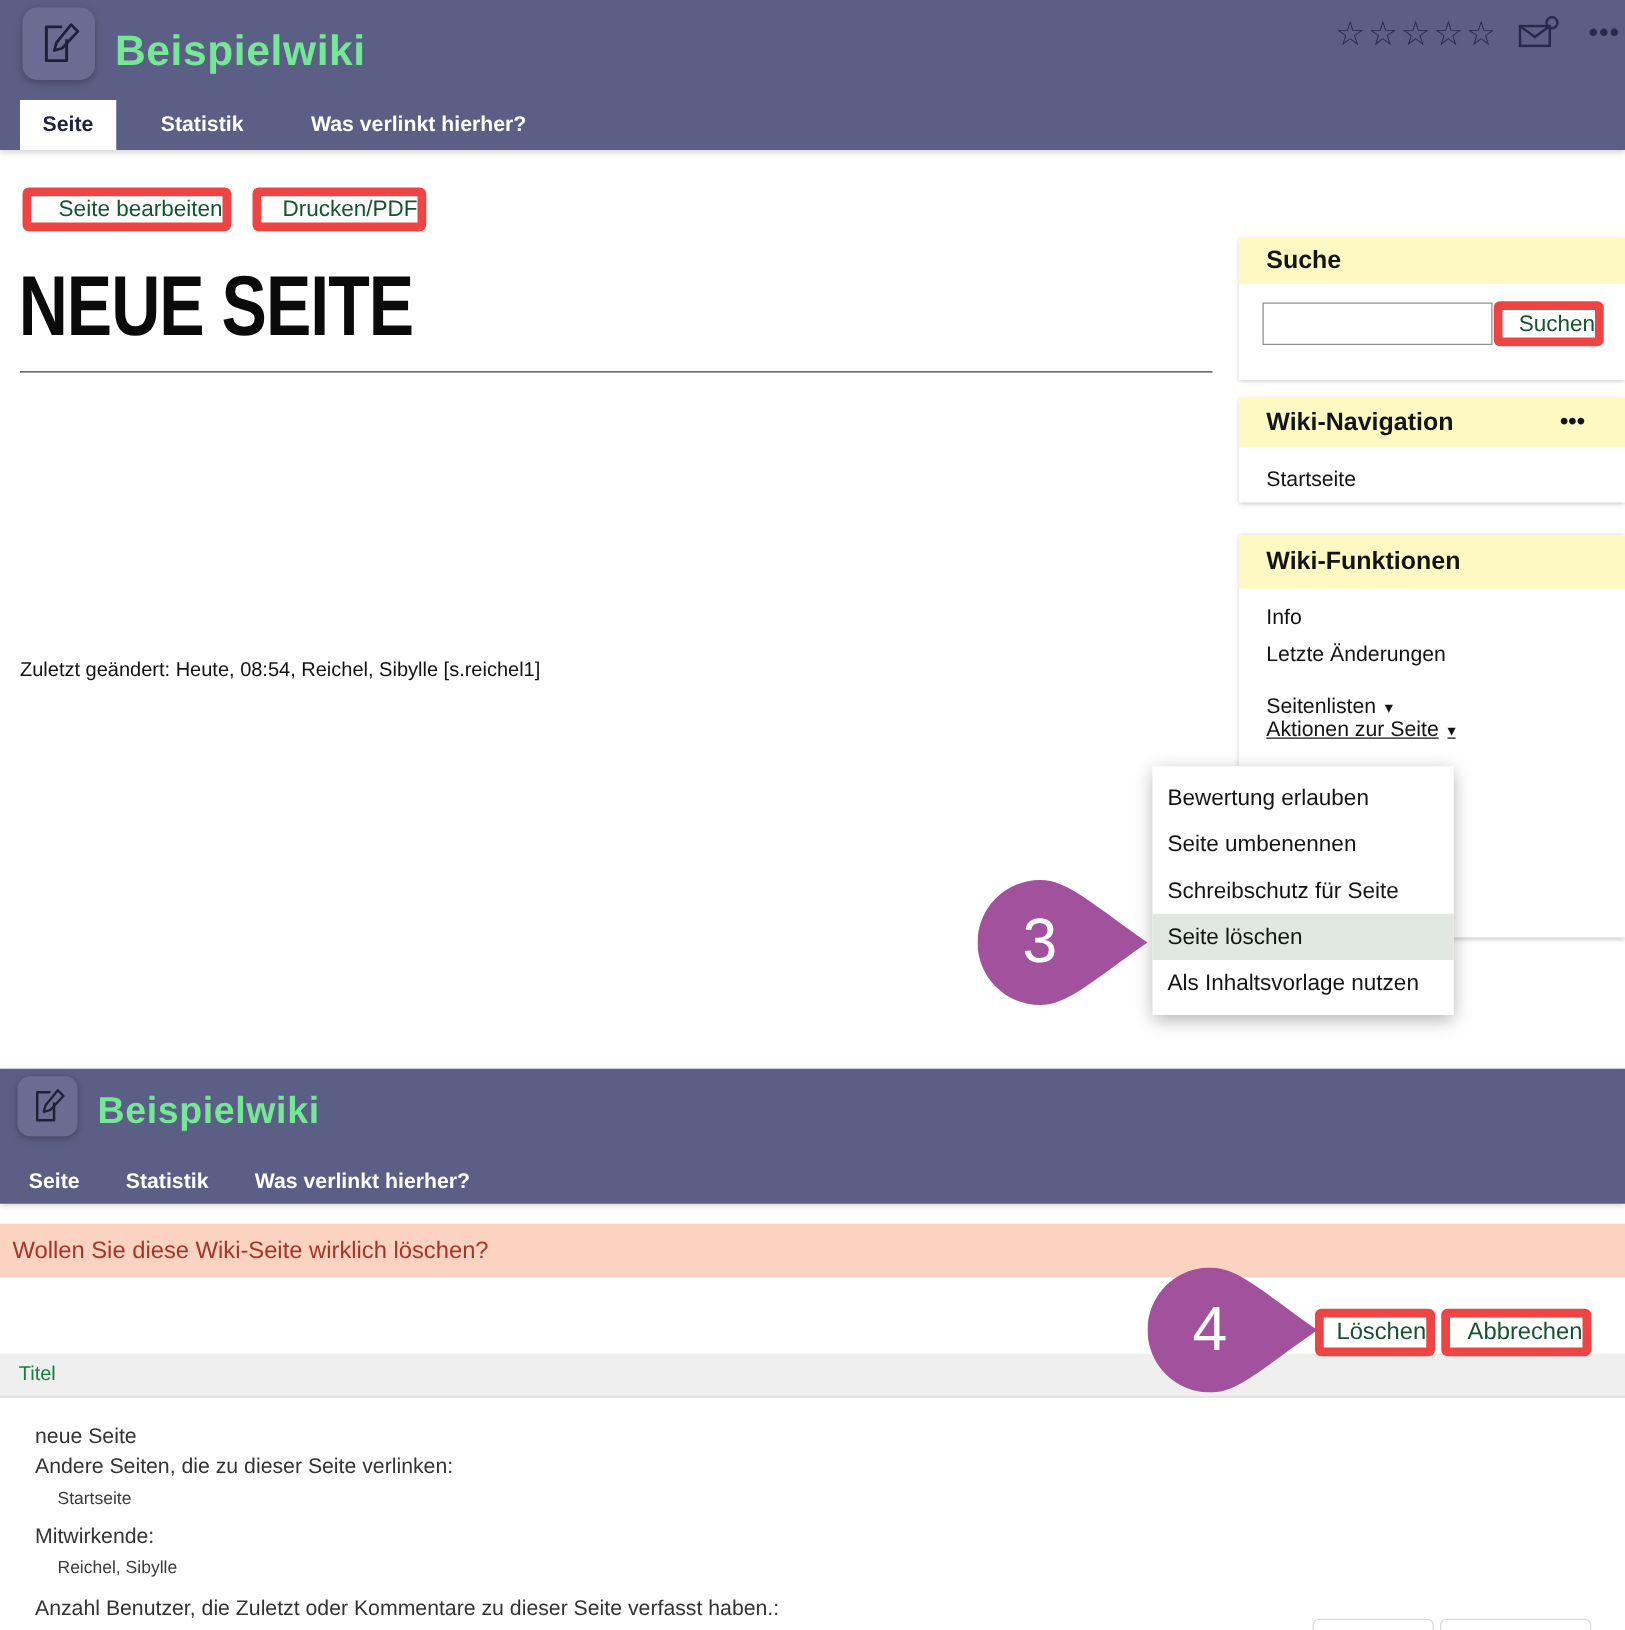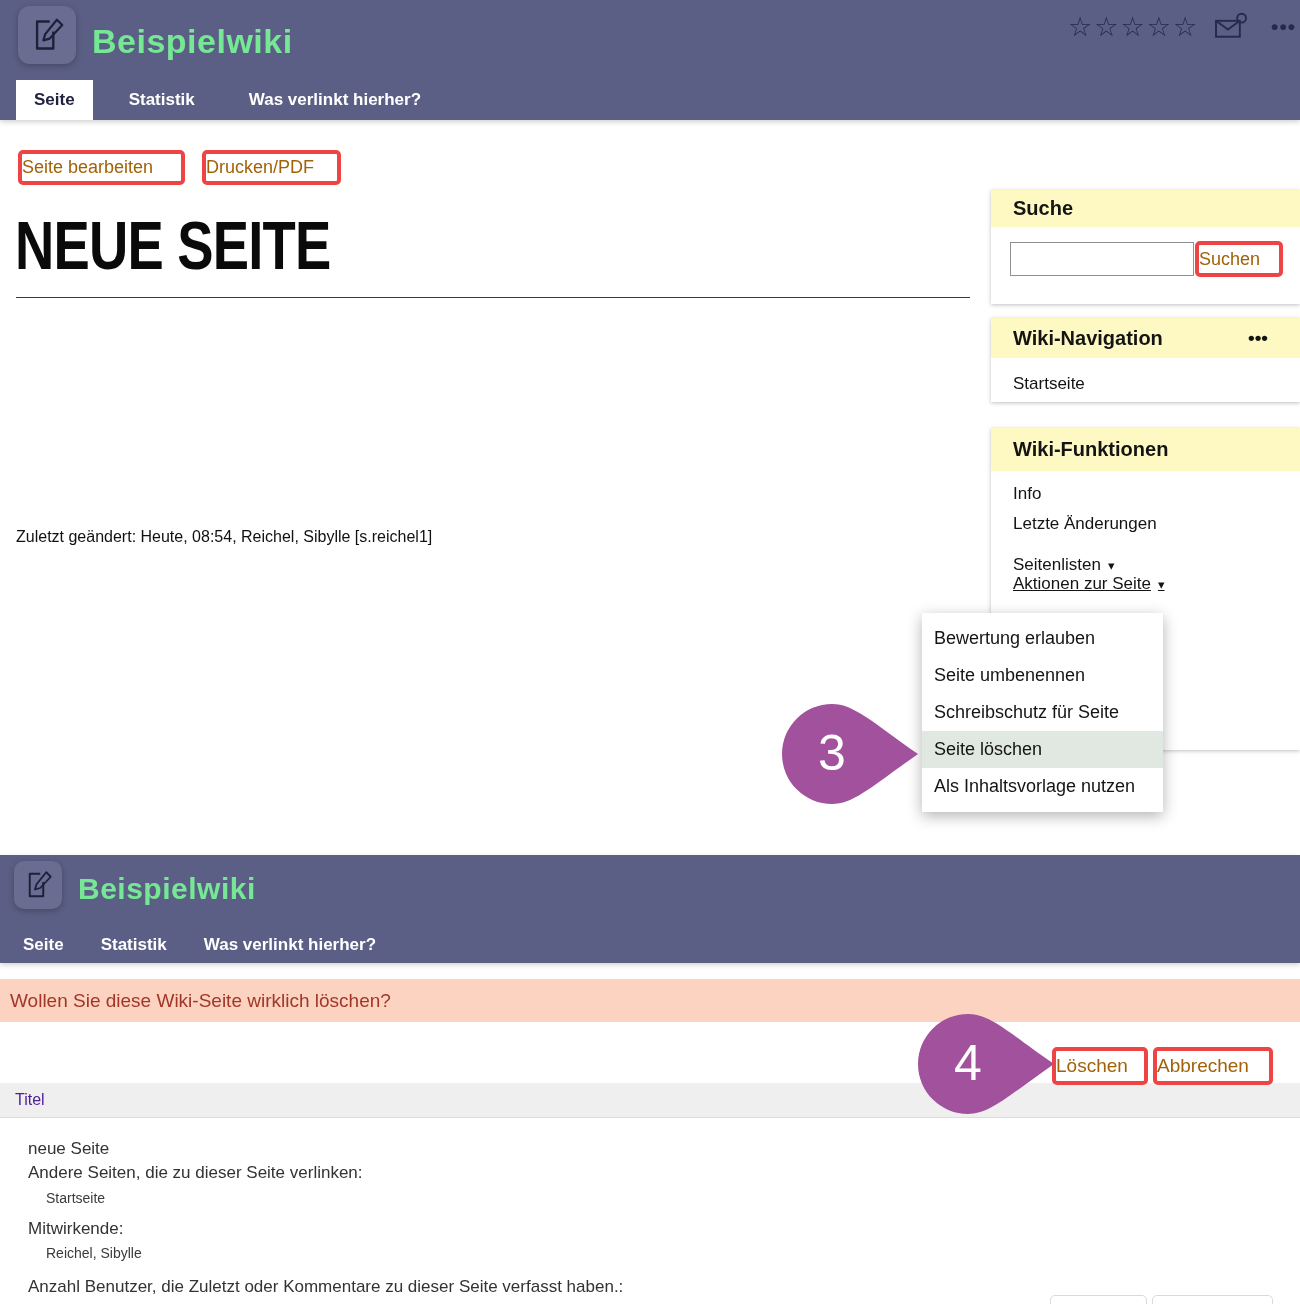--- a/index.html
+++ b/index.html
@@ -8,22 +8,22 @@
   .page { position:relative; width:1300px; height:1304px; background:#fff; overflow:hidden; }
 
   
   .appbar { position:absolute; left:0; width:1300px; background:#5c5f85; box-shadow:0 2px 5px rgba(0,0,0,.18); }
   .logo-tile { position:absolute; background:#6a6d91; border-radius:12px; box-shadow:0 2px 6px rgba(0,0,0,.25);
                display:flex; align-items:center; justify-content:center; }
   .brand { position:absolute; color:#76e794; font-weight:bold; letter-spacing:.5px; }
   .tabs { position:absolute; bottom:0; display:flex; }
   .tab { height:40px; line-height:40px; padding:0 18px; color:#ffffff; font-size:17px; font-weight:600; cursor:default; }
   .tab.active { background:#ffffff; color:#20223f; }
-  .btn { position:absolute; background:#ffffff; border:4px solid #ef4444; border-radius:5px;
-         font-family:inherit; font-size:18px; color:#a16207; text-align:left; }
+  .btn { position:absolute; background:#ffffff; border:7px solid #ef4444; border-radius:5px;
+         font-family:inherit; font-size:18px; color:#14532d; text-align:right; }
 
   
   .h1bar { top:0; height:120px; }
   .tile1 { left:18px; top:6px; width:58px; height:58px; }
   .brand1 { left:92px; top:22px; font-size:34px; }
   .appbar-icons { position:absolute; left:1068px; top:12px; display:flex; align-items:center; height:30px; }
   .star { font-size:27px; line-height:28px; color:#262a4d; margin-right:2px; cursor:pointer; }
   .mail { margin-left:14px; cursor:pointer; display:block; }
   .dots { margin-left:22px; font-size:21px; font-weight:bold; color:#262a4d; letter-spacing:1px; cursor:pointer; }
   .tabs1 { left:16px; }
@@ -83,21 +83,21 @@
   .tabs2 .tab + .tab { margin-left:37px; }
 
   .alert { position:absolute; left:0; top:979px; width:1300px; height:43px; background:#fbd3c0; }
   .alert span { display:block; margin:0 0 0 10px; line-height:43px; font-size:19px; color:#a23729; }
 
   .btn-delete { left:1052px; top:1047px; width:96px;  height:38px; font-size:19px; z-index:4; }
   .btn-cancel { left:1153px; top:1047px; width:120px; height:38px; font-size:19px; z-index:4; }
 
   .titelbar { position:absolute; left:0; top:1083px; width:1300px; height:35px; background:#efeff0;
               border-bottom:1px solid #dcdcdc; }
-  .titelbar span { display:block; margin-left:15px; line-height:34px; font-size:16px; color:#4c1d95; }
+  .titelbar span { display:block; margin-left:15px; line-height:34px; font-size:16px; color:#15803d; }
 
   .drow { position:absolute; font-size:17px; color:#333; white-space:nowrap; }
   .drow.sm { font-size:14px; color:#3a3a3a; }
   .r0 { left:28px; top:1139px; } .r1 { left:28px; top:1163px; } .r2 { left:46px; top:1190px; }
   .r3 { left:28px; top:1219px; } .r4 { left:46px; top:1245px; } .r5 { left:28px; top:1277px; }
 
   .cutbtn { position:absolute; top:1295px; height:20px; background:#fff; border:1px solid #dadada;
             border-radius:5px 5px 0 0; }
   .cut1 { left:1050px; width:97px; } .cut2 { left:1152px; width:121px; }
 </style>

